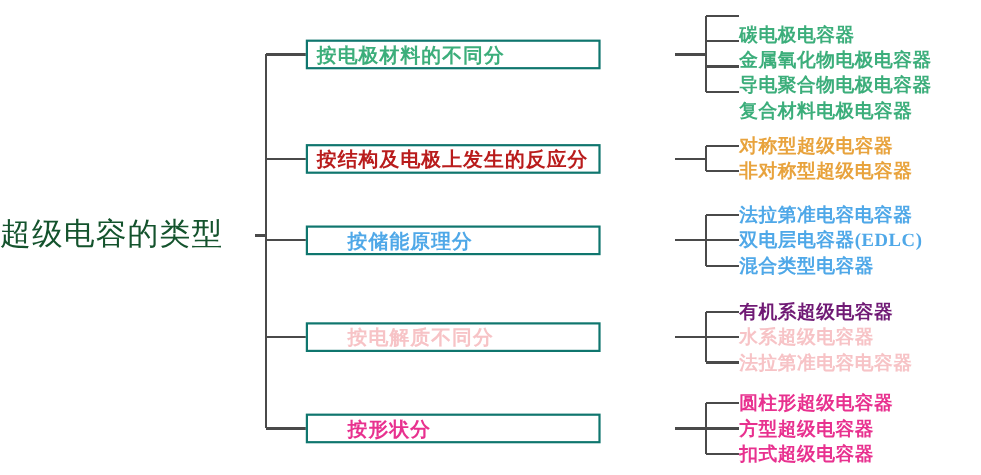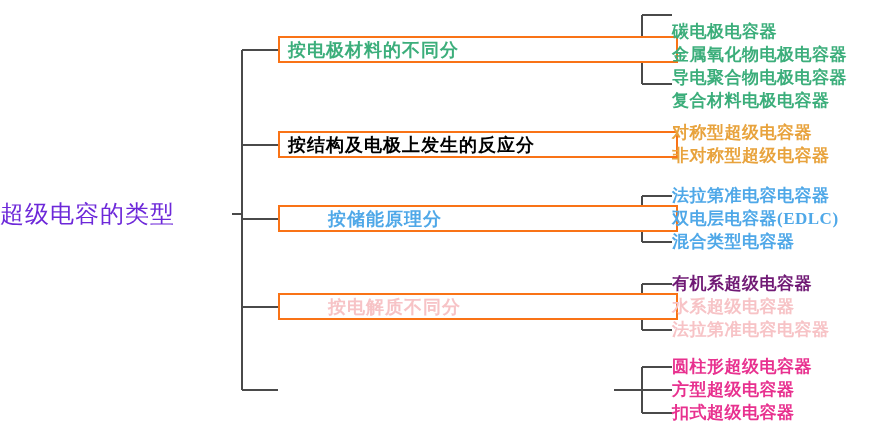--- a/index.html
+++ b/index.html
@@ -28,48 +28,48 @@
     pointer-events: none;
   }
   .root-label {
     position: absolute;
     left: 0px;
     top: 197px;
     width: 230px;
     height: 34px;
     line-height: 34px;
     text-align: left;
-    font-size: 24px;
+    font-size: 28px;
     letter-spacing: 1px;
-    color: #6d28d9;
+    color: #14532d;
     white-space: nowrap;
     font-family: "Liberation Serif", "DejaVu Serif", serif;
   }
   .branch-box {
     position: absolute;
     left: 278px;
-    width: 400px;
+    width: 268px;
     height: 27px;
     box-sizing: border-box;
-    border: 2px solid #f97316;
+    border: 2px solid #0f766e;
     background: #ffffff;
     display: flex;
     align-items: center;
     z-index: 2;
   }
   .branch-text {
     font-size: 18px;
     font-weight: bold;
     letter-spacing: 1px;
     white-space: nowrap;
     line-height: 1;
     padding-left: 8px;
   }
   .branch-text.indent {
-    padding-left: 48px;
+    padding-left: 36px;
   }
   .leaf-group {
     position: absolute;
     left: 672px;
     z-index: 2;
   }
   .leaf-item {
     height: 23px;
     line-height: 23px;
     font-size: 17px;
@@ -120,31 +120,34 @@
       </g>
   </svg>
 
   <div class="root-label">超级电容的类型</div>
 
   <div class="branch-box" style="top:36px">
     <span class="branch-text" style="color: rgb(60, 174, 123);">按电极材料的不同分</span>
   </div>
 
   <div class="branch-box" style="top:131px">
-    <span class="branch-text" style="color: #000000;">按结构及电极上发生的反应分</span>
+    <span class="branch-text" style="color: #b91c1c;">按结构及电极上发生的反应分</span>
   </div>
 
   <div class="branch-box" style="top:205px">
     <span class="branch-text indent" style="color: rgb(79, 168, 232);">按储能原理分</span>
   </div>
 
   <div class="branch-box" style="top:293px">
     <span class="branch-text indent" style="color: rgb(247, 195, 198);">按电解质不同分</span>
   </div>
 
+  <div class="branch-box" style="top:376px">
+    <span class="branch-text indent" style="color: rgb(232, 49, 143);">按形状分</span>
+  </div>
 
   <div class="leaf-group" style="top:20px">
     <div class="leaf-item" style="color: rgb(60, 174, 123);">碳电极电容器</div>
     <div class="leaf-item" style="color: rgb(60, 174, 123);">金属氧化物电极电容器</div>
     <div class="leaf-item" style="color: rgb(60, 174, 123);">导电聚合物电极电容器</div>
     <div class="leaf-item" style="color: rgb(60, 174, 123);">复合材料电极电容器</div>
   </div>
 
   <div class="leaf-group" style="top:121px">
     <div class="leaf-item" style="color: rgb(232, 163, 61);">对称型超级电容器</div>

